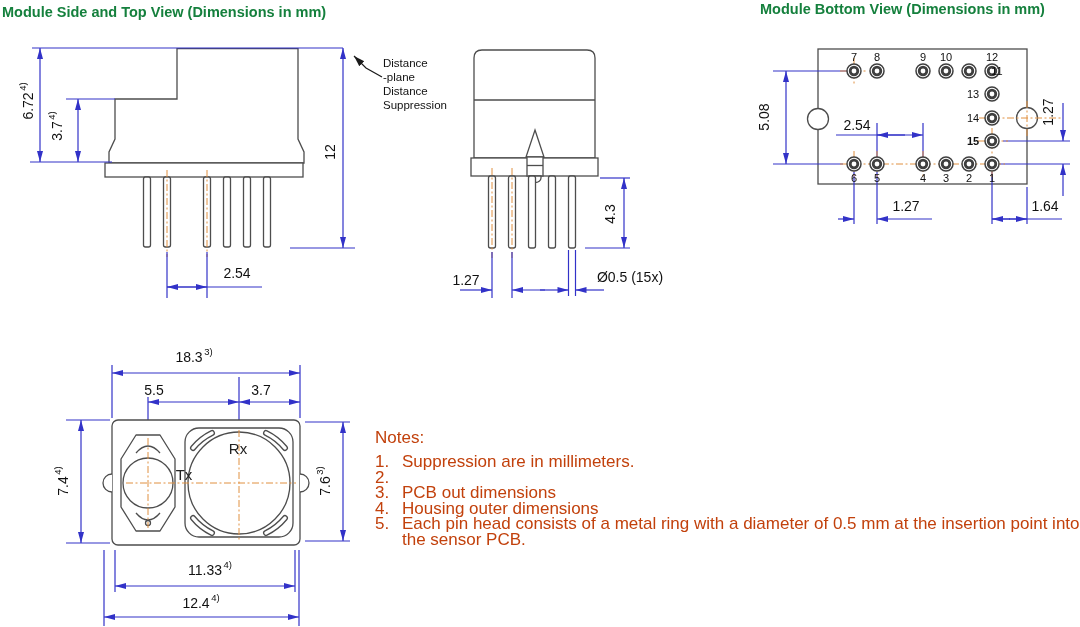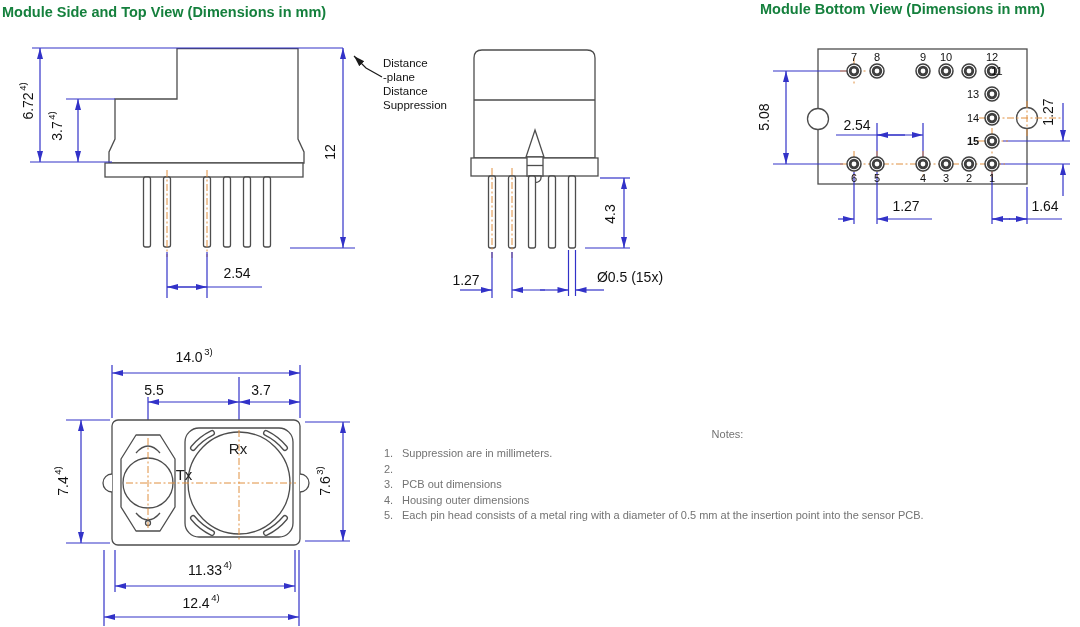--- a/index.html
+++ b/index.html
@@ -8,21 +8,21 @@
   svg{position:absolute;left:0;top:0;}
   .title{position:absolute;font-size:14.5px;font-weight:700;color:#15803d;white-space:nowrap;}
   .dim{position:absolute;font-size:14px;color:#111;white-space:nowrap;
        transform:translate(-50%,-50%);}
   .dim.rot{transform:translate(-50%,-50%) rotate(-90deg);}
   .dim sup{font-size:9.5px;position:relative;top:-1px;margin-left:1.5px;}
   .pinlab{position:absolute;font-size:11px;color:#111;white-space:nowrap;
           transform:translate(-50%,-50%);}
   .callout{position:absolute;font-size:11.5px;line-height:14px;color:#111;}
   .txrx{position:absolute;font-size:15px;font-weight:500;color:#222;transform:translate(-50%,-50%);}
-  .notes{position:absolute;left:375px;top:428px;width:705px;font-size:11px;color:#737373;text-align:center;}
+  .notes{position:absolute;left:375px;top:428px;width:705px;font-size:17px;color:#c2410c;}
   .notes-heading{margin-bottom:6px;}
   .note-row{display:flex;line-height:15.5px;}
   .note-num{width:27px;flex:0 0 27px;}
   .b{stroke:#3232c8;stroke-width:1.2;fill:none;}
   .g{stroke:#4d4d4d;stroke-width:1.3;fill:none;}
   .gf{stroke:#4d4d4d;stroke-width:1.3;fill:#fff;}
   .o{stroke:#e09040;stroke-width:1;fill:none;stroke-dasharray:7 2.5 2 2.5;}
   .k{stroke:#1a1a1a;stroke-width:1.2;fill:none;}
   .p1{fill:#fff;stroke:#3f3f3f;stroke-width:1.5;}
   .p2{fill:#fff;stroke:#3f3f3f;stroke-width:2.8;}
@@ -244,21 +244,21 @@
 <div class="pinlab" style="left:973px;top:94px;">13</div>
 <div class="pinlab" style="left:973px;top:118px;">14</div>
 <div class="pinlab" style="left:973px;top:141px;font-weight:bold;">15</div>
 <div class="pinlab" style="left:854px;top:178px;">6</div>
 <div class="pinlab" style="left:877px;top:178px;">5</div>
 <div class="pinlab" style="left:923px;top:178px;">4</div>
 <div class="pinlab" style="left:946px;top:178px;">3</div>
 <div class="pinlab" style="left:969px;top:178px;">2</div>
 <div class="pinlab" style="left:992px;top:178px;">1</div>
 
-<div class="dim" style="left:194px;top:356px;"><span>14.0</span><sup>3)</sup></div>
+<div class="dim" style="left:194px;top:356px;"><span>18.3</span><sup>3)</sup></div>
 <div class="dim" style="left:154px;top:390px;">5.5</div>
 <div class="dim" style="left:261px;top:390px;">3.7</div>
 <div class="dim rot" style="left:62px;top:481px;"><span>7.4</span><sup>4)</sup></div>
 <div class="dim rot" style="left:324px;top:481px;"><span>7.6</span><sup>3)</sup></div>
 <div class="dim" style="left:210px;top:569px;"><span>11.33</span><sup>4)</sup></div>
 <div class="dim" style="left:201px;top:602px;"><span>12.4</span><sup>4)</sup></div>
 <div class="txrx" style="left:148px;top:474px;margin-left:36px;">Tx</div>
 <div class="txrx" style="left:238px;top:448px;">Rx</div>
 
 <div class="notes">

